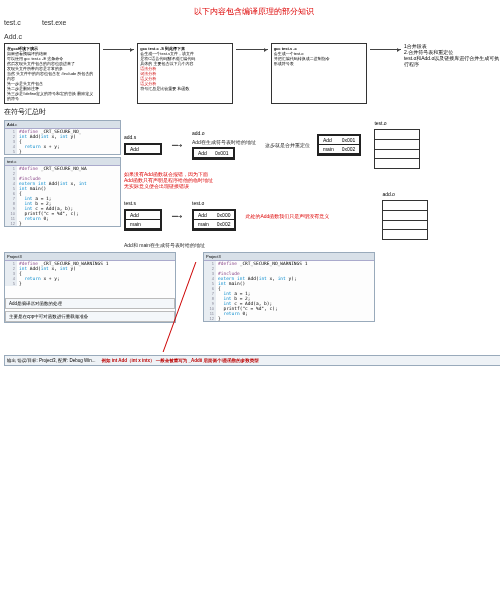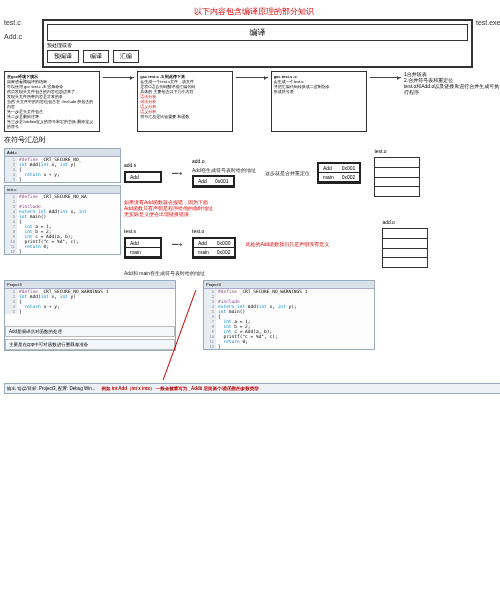--- a/index.html
+++ b/index.html
@@ -40,29 +40,20 @@
 </head>
 <body>
 
 <div class="top-title">以下内容包含编译原理的部分知识</div>
 
 <div class="top-row">
  <div class="filecol">
   <div>test.c</div><br>
   <div>Add.c</div>
  </div>
- <div class="big">
-  <div class="headbox">编译</div>
-  <div style="font-size:5px;margin-top:1px">预处理或者</div>
-  <div class="stagerow">
-   <div class="stbox">预编译</div>
-   <div class="stbox">编译</div>
-   <div class="stbox">汇编</div>
-  </div>
- </div>
  <div class="filecol" style="width:28px">test.exe</div>
 </div>
 
 <div class="cmdrow">
  <div class="cmd" id="cmd0">
       <div style="font-weight:bold">在gcc环境下演示</div>
       <div>如果想看预编译的结果</div>
       <div>可以使用 gcc test.c -E 这条命令</div>
       <div>然后发现头文件包含的内容也放进来了<stdio.h></stdio.h></div>
       <div>发现头文件所带内容是非常的多</div>

